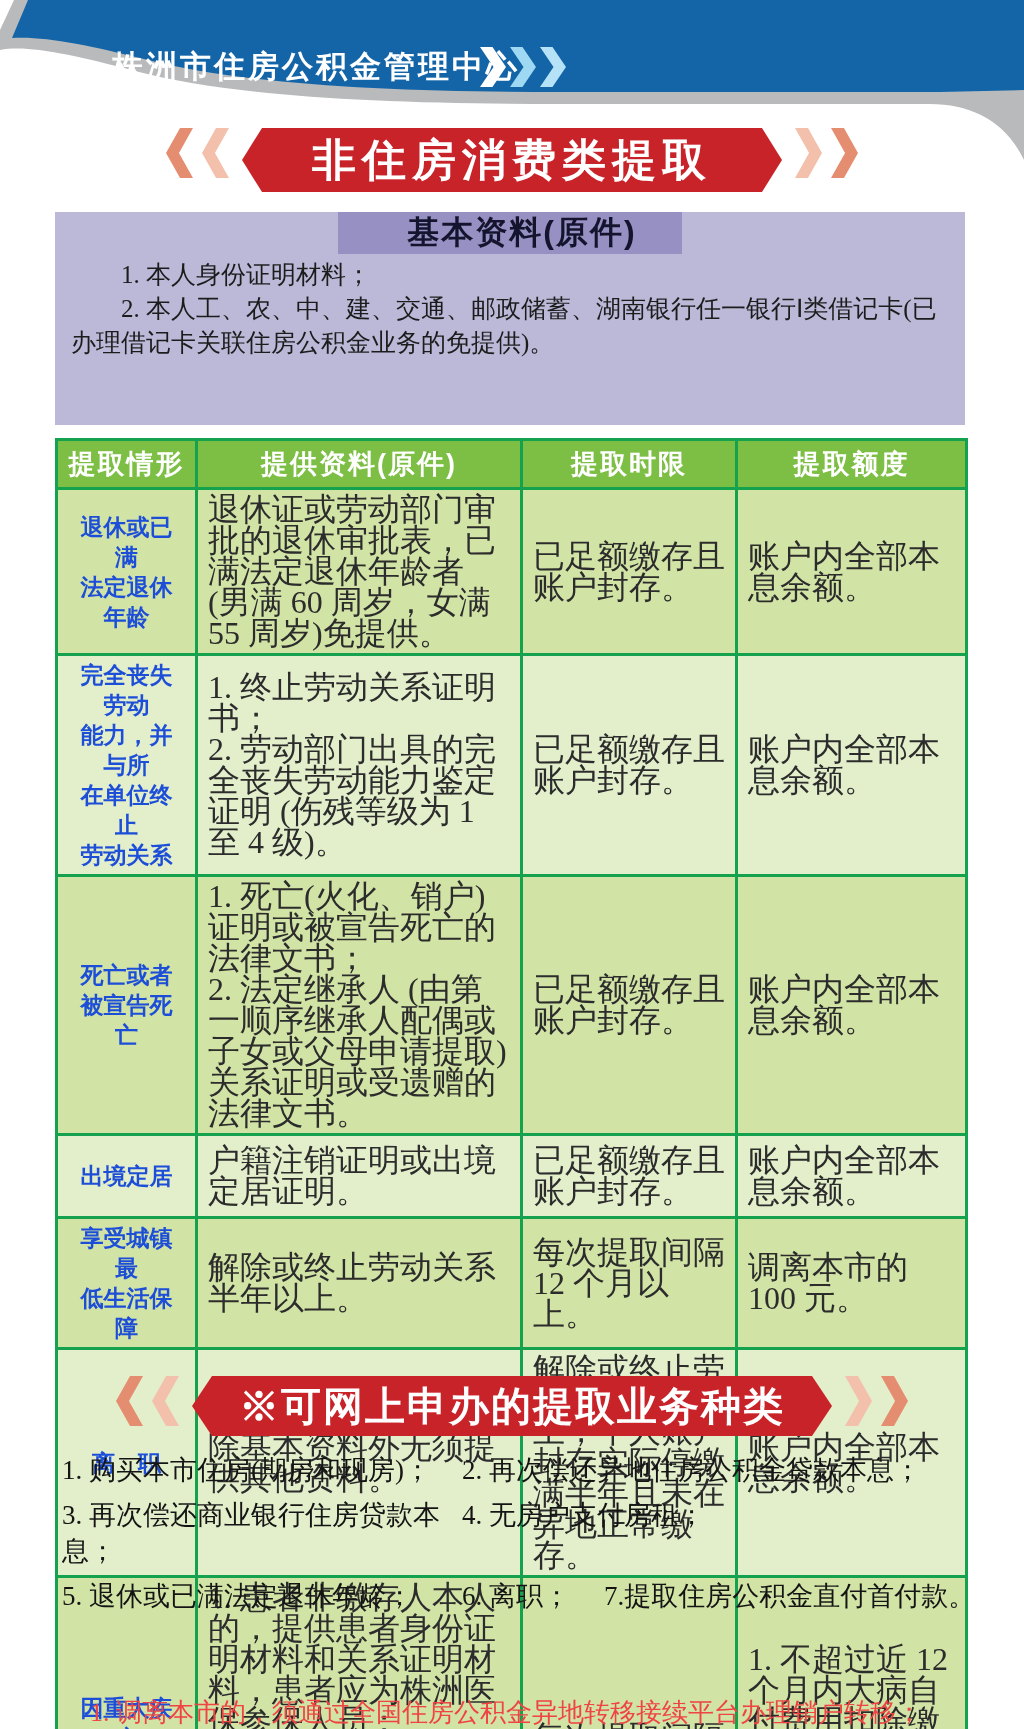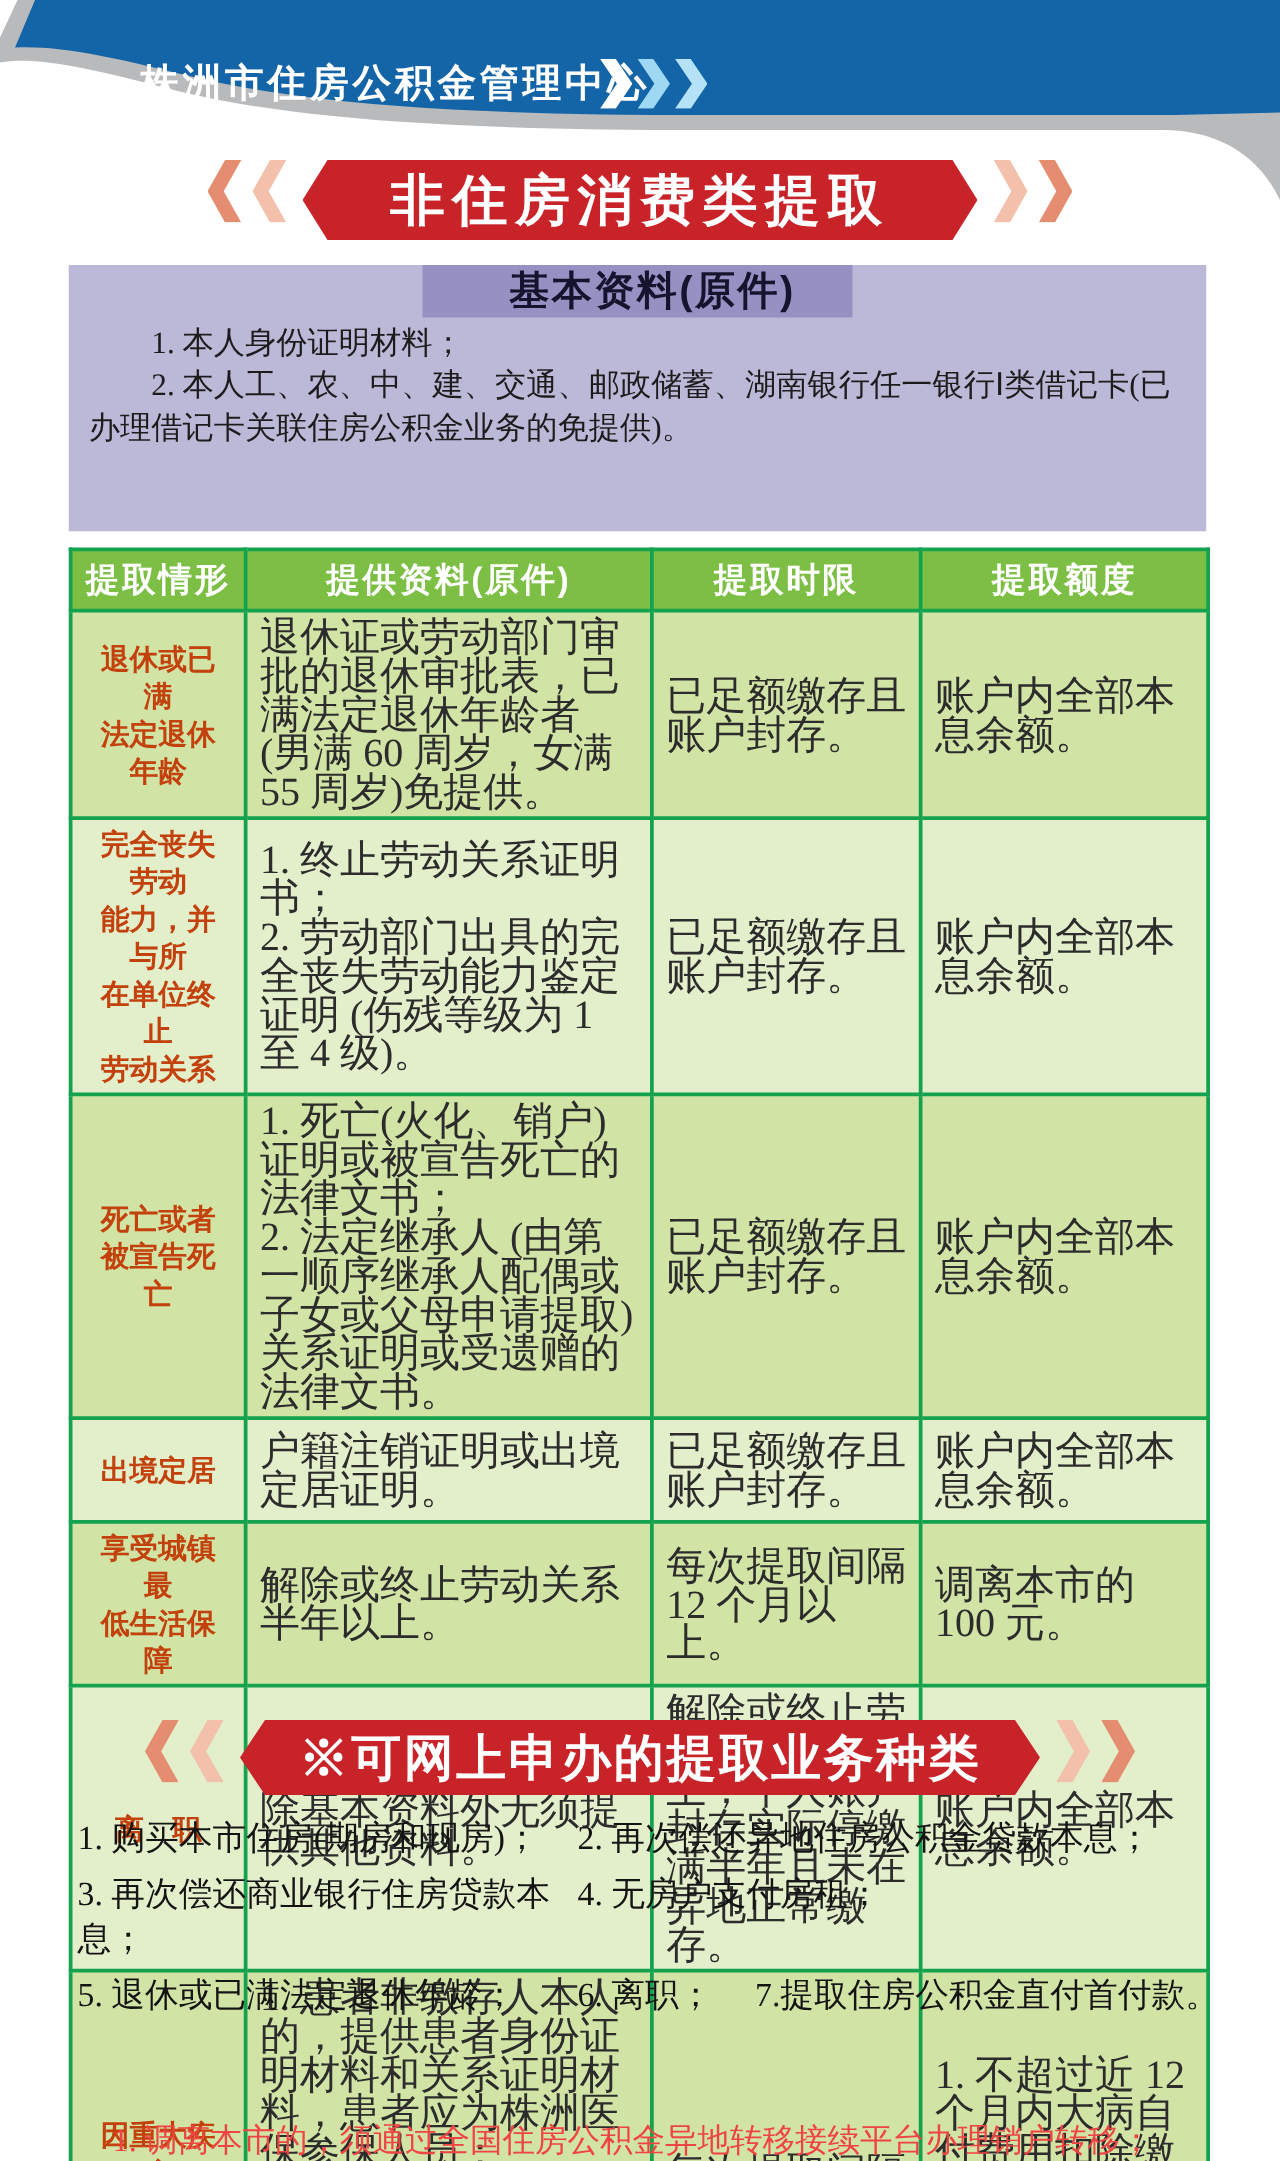--- a/index.html
+++ b/index.html
@@ -60,21 +60,21 @@
   .tbl th {
     background:#7cbf44; color:#ffffff; font-size:27px; font-weight:bold;
     height:44px; letter-spacing:2px;
   }
   .tbl td {
     font-family:"Liberation Serif", serif; font-size:32px; color:#2c2c2c;
     line-height:31px; padding:4px 10px; vertical-align:middle;
     white-space:pre-line;
   }
   .tbl td.c1 {
-    font-family:"Liberation Sans", sans-serif; font-weight:bold; color:#c2410c;
+    font-family:"Liberation Sans", sans-serif; font-weight:bold; color:#1d4ed8;
     text-align:center; font-size:23px; line-height:30px; padding:4px 15px;
   }
   .tbl tr.dark td { background:#d2e3a6; }
   .tbl tr.light td { background:#e3eecb; }
   .r1 td { height:92px; } .r2 td { height:130px; } .r3 td { height:148px; }
   .r4 td { height:72px; } .r5 td { height:88px;margin-top:10px; } .r6 td { height:105px; }
   .r7 td { height:237px; }
   
   .online-list {
     position:absolute; top:1452px; left:62px; width:930px;

